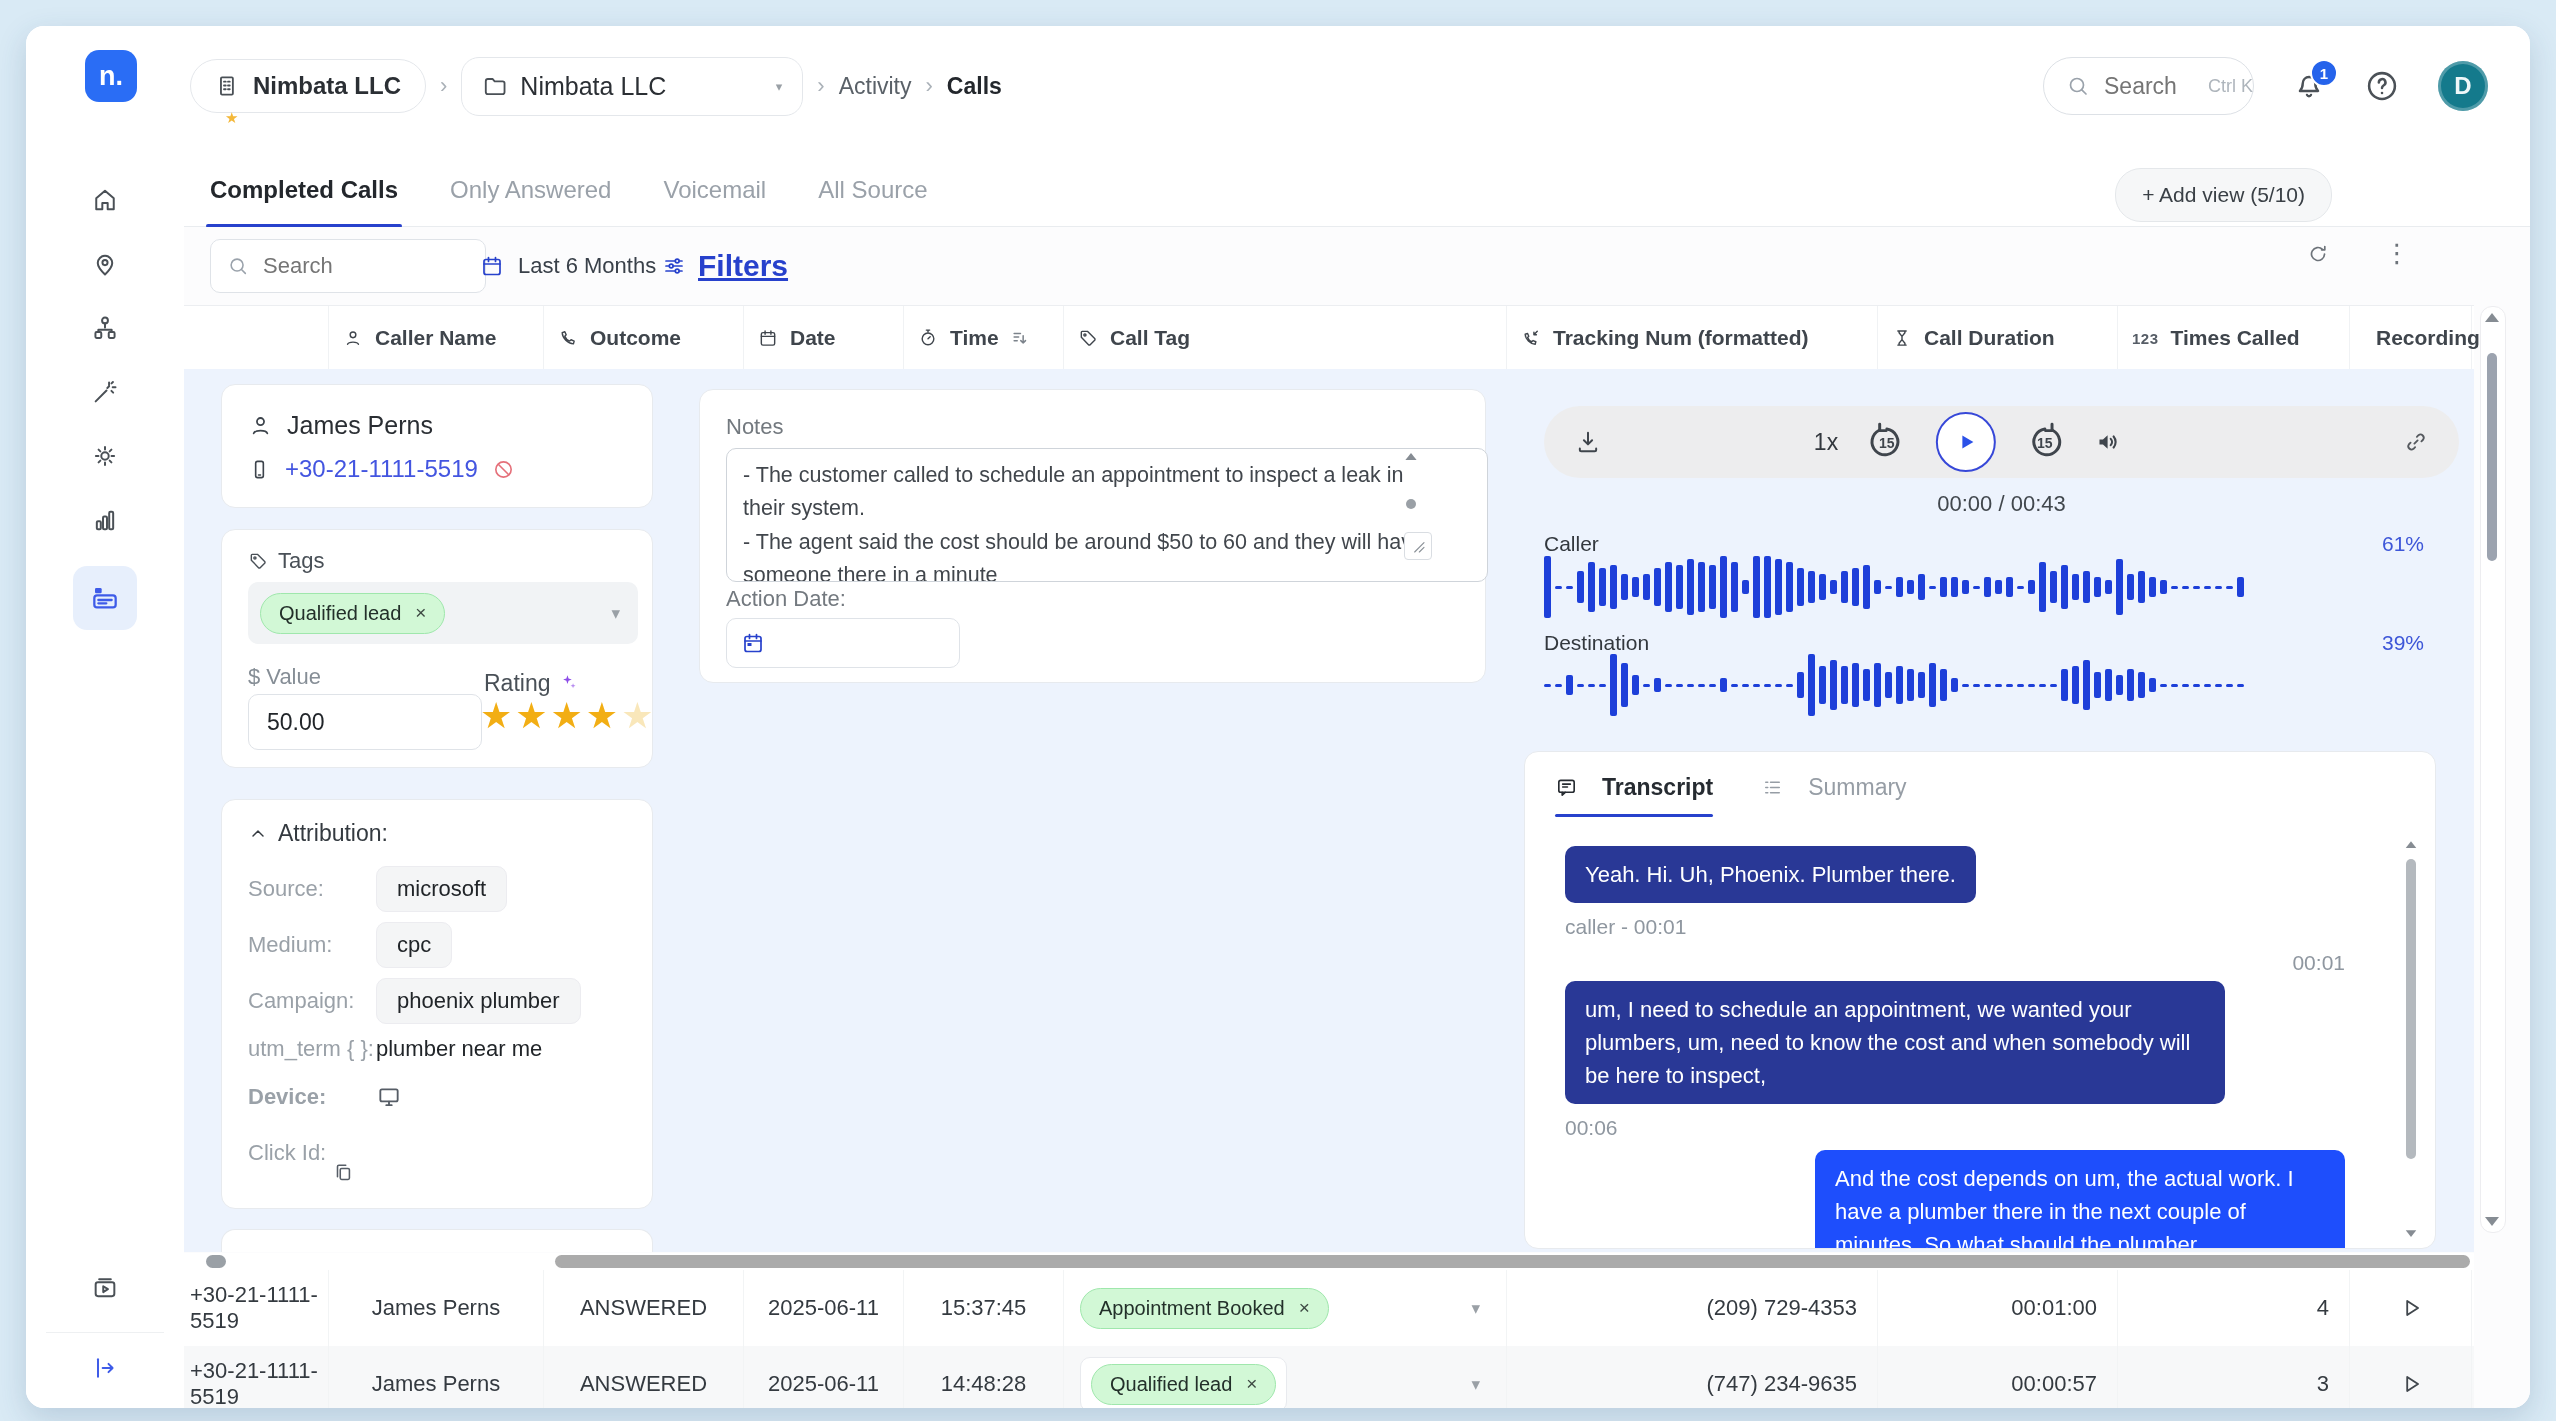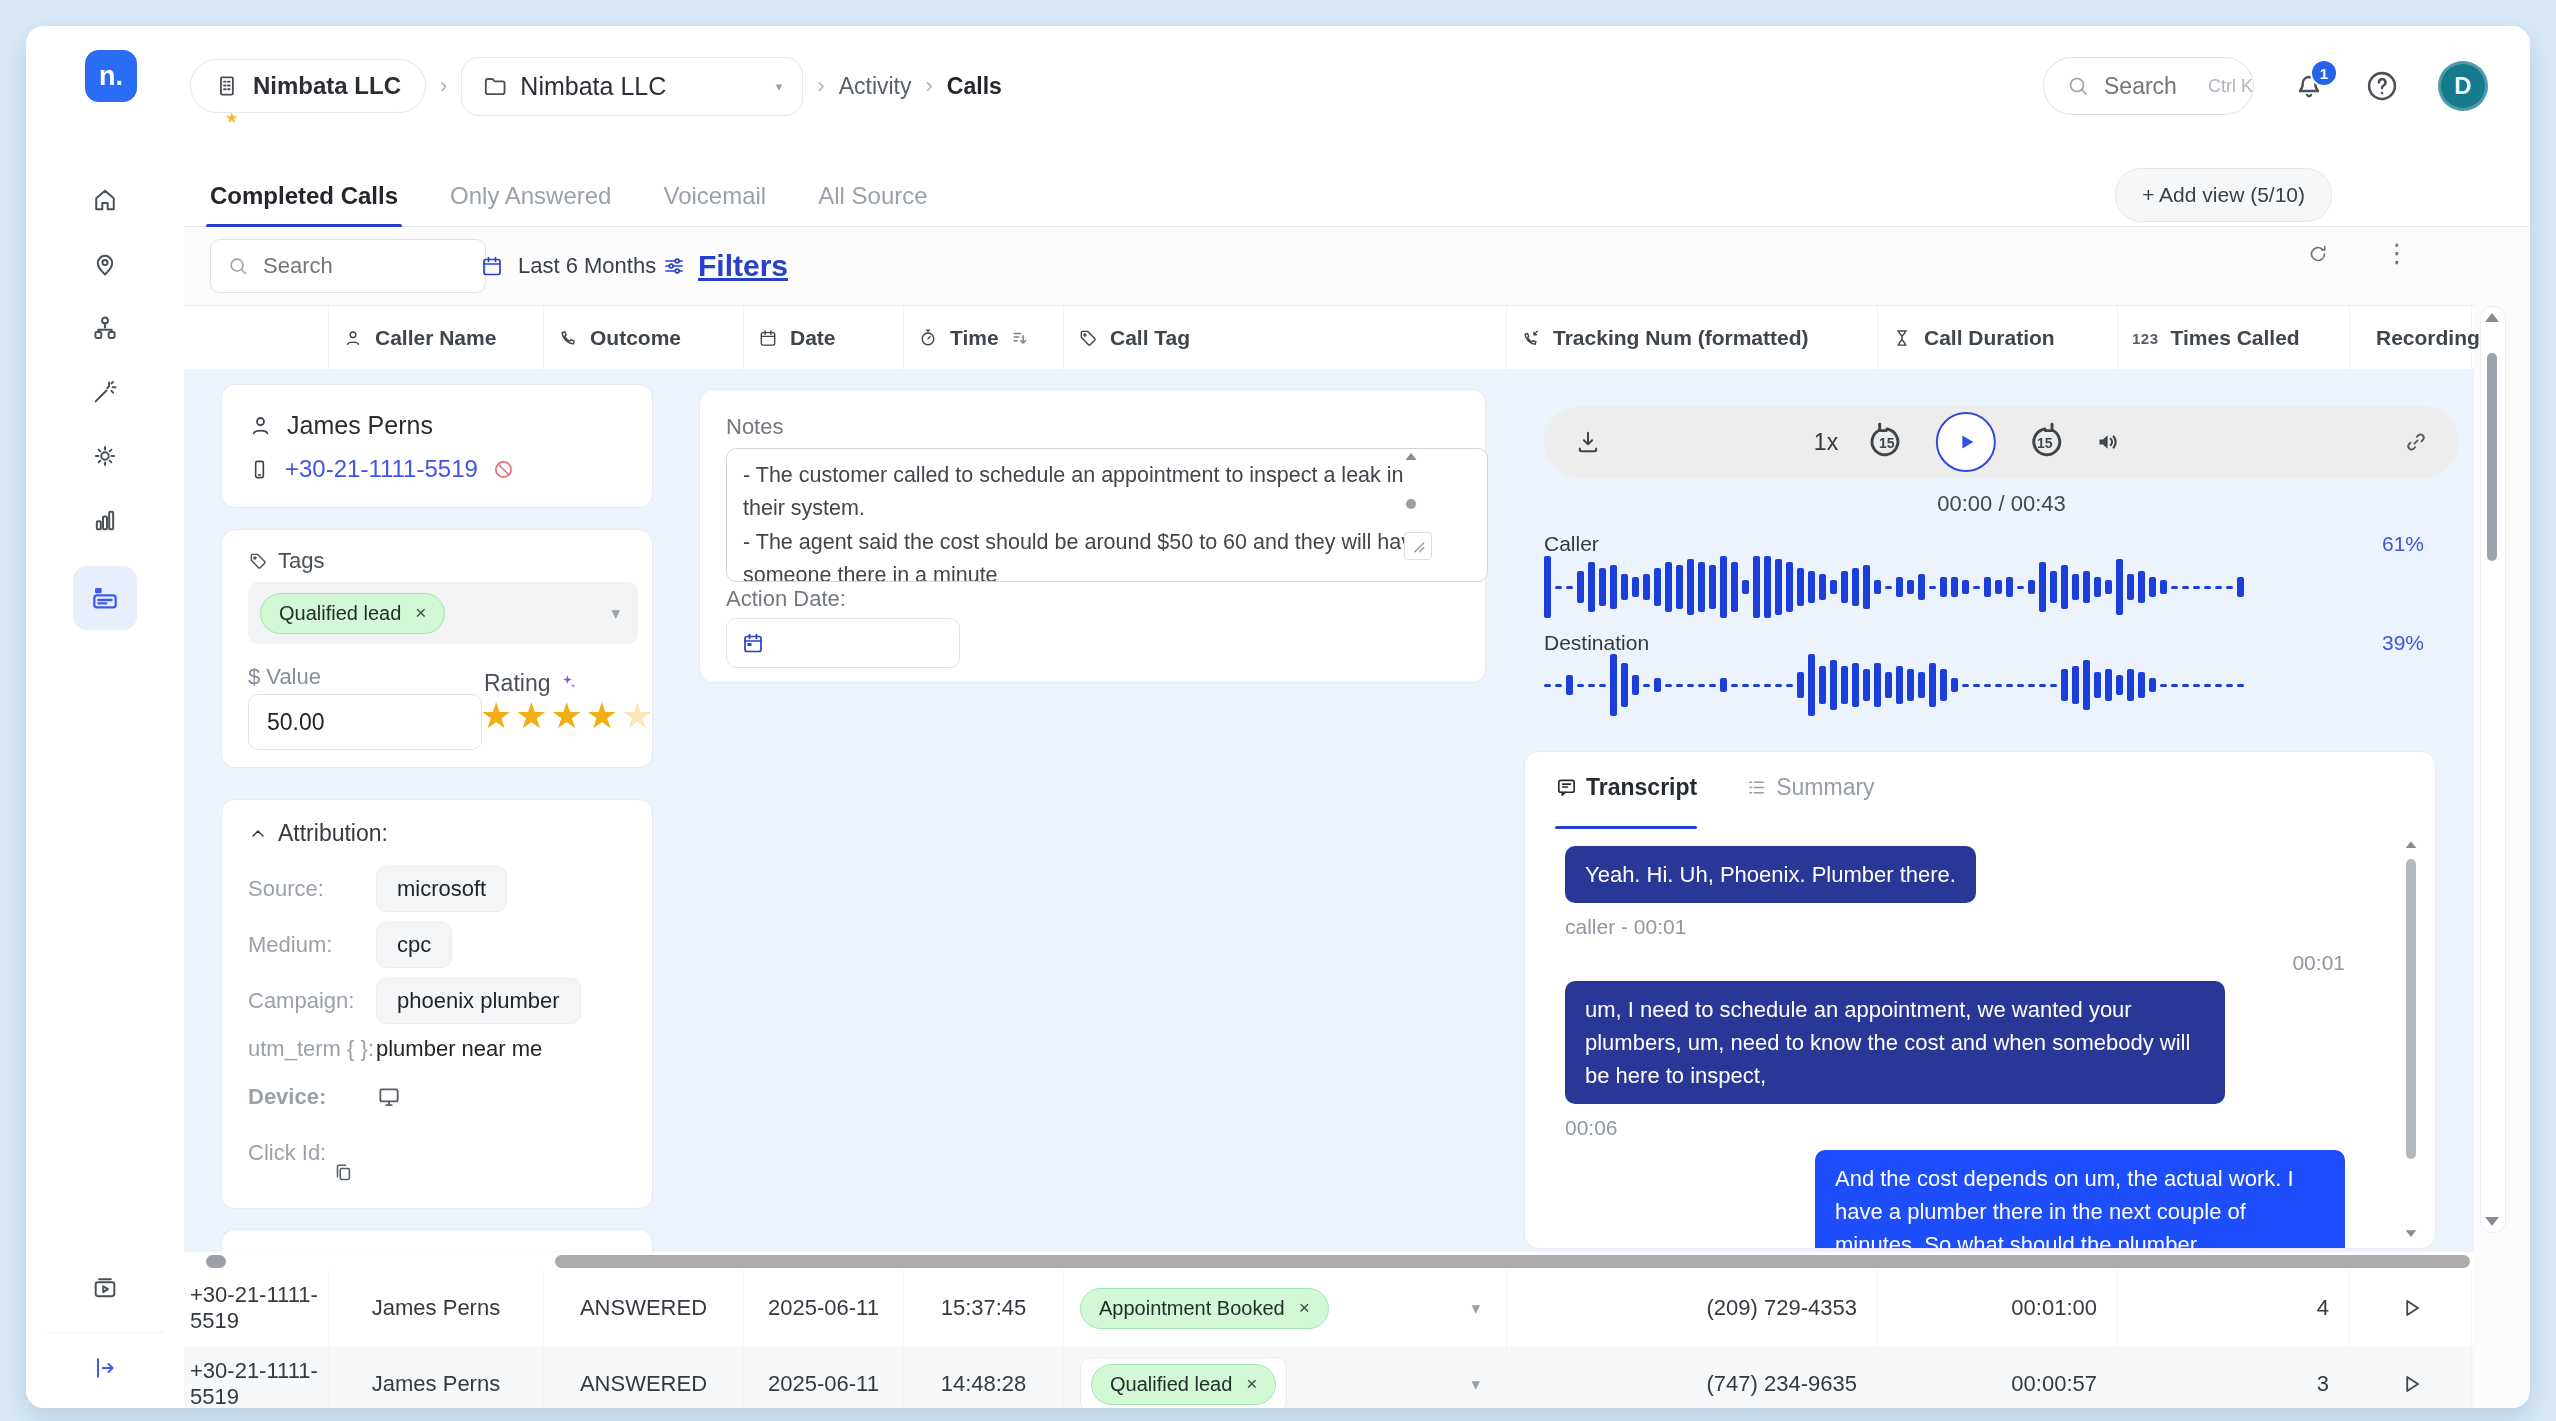--- a/index.html
+++ b/index.html
@@ -27,21 +27,21 @@
 
   
   .side{position:absolute;left:0;top:120px;width:158px;bottom:0;background:#fff;border-right:1px solid #f2f4f6;}
   .sicon{position:absolute;left:65px;width:28px;height:28px;color:#4a5056;}
   .sactive{position:absolute;left:47px;top:420px;width:64px;height:64px;background:#e7effc;border-radius:14px;display:flex;align-items:center;justify-content:center;color:#3e5be8;}
   .sdivider{position:absolute;left:20px;right:20px;top:1186px;height:1px;background:#eef0f2;}
 
   
   .main{position:absolute;left:158px;top:120px;right:0;bottom:0;background:#fcfcfd;}
   .tabbar{position:absolute;left:0;top:0;right:0;height:80px;border-bottom:1.5px solid #e9ecef;display:flex;align-items:flex-end;padding-left:26px;gap:52px;background:#fff;}
-  .vtab{font-size:24px;color:#9aa1a9;padding-bottom:16px;position:relative;cursor:pointer;}
+  .vtab{font-size:24px;color:#9aa1a9;padding-bottom:22px;position:relative;cursor:pointer;}
   .vtab.act{color:#23272c;font-weight:600;}
   .vtab.act:after{content:"";position:absolute;left:-4px;right:-4px;bottom:-2px;height:4px;background:#2741cc;border-radius:2px;}
   .addview{position:absolute;right:198px;top:22px;height:52px;border:1.5px solid #e4e7ea;background:#f6f7f8;border-radius:26px;display:flex;align-items:center;padding:0 26px;font-size:21px;color:#3a4046;}
 
   .filterrow{position:absolute;left:0;top:81px;right:0;height:78px;display:flex;align-items:center;background:#fcfcfd;}
   .fsearch{position:absolute;left:26px;width:242px;height:52px;border:1.5px solid #dfe3e8;border-radius:10px;background:#fff;display:flex;align-items:center;gap:12px;padding:0 16px;color:#9aa2ab;}
   .fsearch input{border:none;outline:none;font-size:22px;width:160px;color:#565d64;background:transparent;font-family:inherit;}
   .frange{position:absolute;left:296px;display:flex;align-items:center;gap:14px;font-size:22px;color:#394049;}
   .ffilters{position:absolute;left:478px;display:flex;align-items:center;gap:12px;font-size:30px;color:#2741cc;font-weight:600;text-decoration:underline;}
   .ricons{position:absolute;right:120px;top:96px;display:flex;gap:54px;color:#6d737a;}
@@ -110,21 +110,21 @@
   .playbtn{width:56px;height:56px;border-radius:50%;background:#fff;border:2px solid #3748d8;display:flex;align-items:center;justify-content:center;color:#2b51e8;cursor:pointer;}
   .ptime{position:absolute;left:1360px;top:122px;width:915px;text-align:center;font-size:22px;color:#41474d;}
   .wlabel{position:absolute;font-size:21px;color:#33383e;}
   .wpct{position:absolute;font-size:21px;color:#3d56d8;right:50px;}
   .wave{position:absolute;left:1360px;width:710px;height:64px;display:flex;align-items:center;}
   .wbar{width:7px;margin-right:4px;background:#1d3fd9;border-radius:2px;flex:none;}
 
   
   .cT{left:1340px;top:382px;width:910px;height:496px;overflow:hidden;}
   .ttabs{position:absolute;left:30px;top:22px;display:flex;gap:48px;}
-  .ttab{display:flex;align-items:center;gap:8px;font-size:23px;color:#969da5;padding-bottom:28px;position:relative;cursor:pointer;}
+  .ttab{display:flex;align-items:center;gap:24px;font-size:23px;color:#969da5;padding-bottom:16px;position:relative;cursor:pointer;}
   .ttab.act{color:#262b31;font-weight:600;}
   .ttab.act:after{content:"";position:absolute;left:0;right:0;bottom:0;height:3.5px;background:#2741cc;border-radius:2px;}
   .msgs{position:absolute;left:40px;right:90px;top:80px;bottom:0;display:flex;flex-direction:column;}
   .bub{border-radius:10px;padding:12px 20px;font-size:22px;line-height:1.5;color:#fff;width:fit-content;}
   .bub.left{background:#293896;align-self:flex-start;max-width:620px;}
   .bub.right{background:#1e4efc;align-self:flex-end;max-width:490px;}
   .meta{font-size:21px;color:#8f97a0;margin-top:12px;}
   .meta.r{align-self:flex-end;}
   .tscroll{position:absolute;right:16px;top:88px;bottom:10px;width:16px;display:flex;flex-direction:column;align-items:center;color:#8a9097;}
   .tthumb{width:10px;border-radius:5px;background:#b4b9be;flex:none;}

